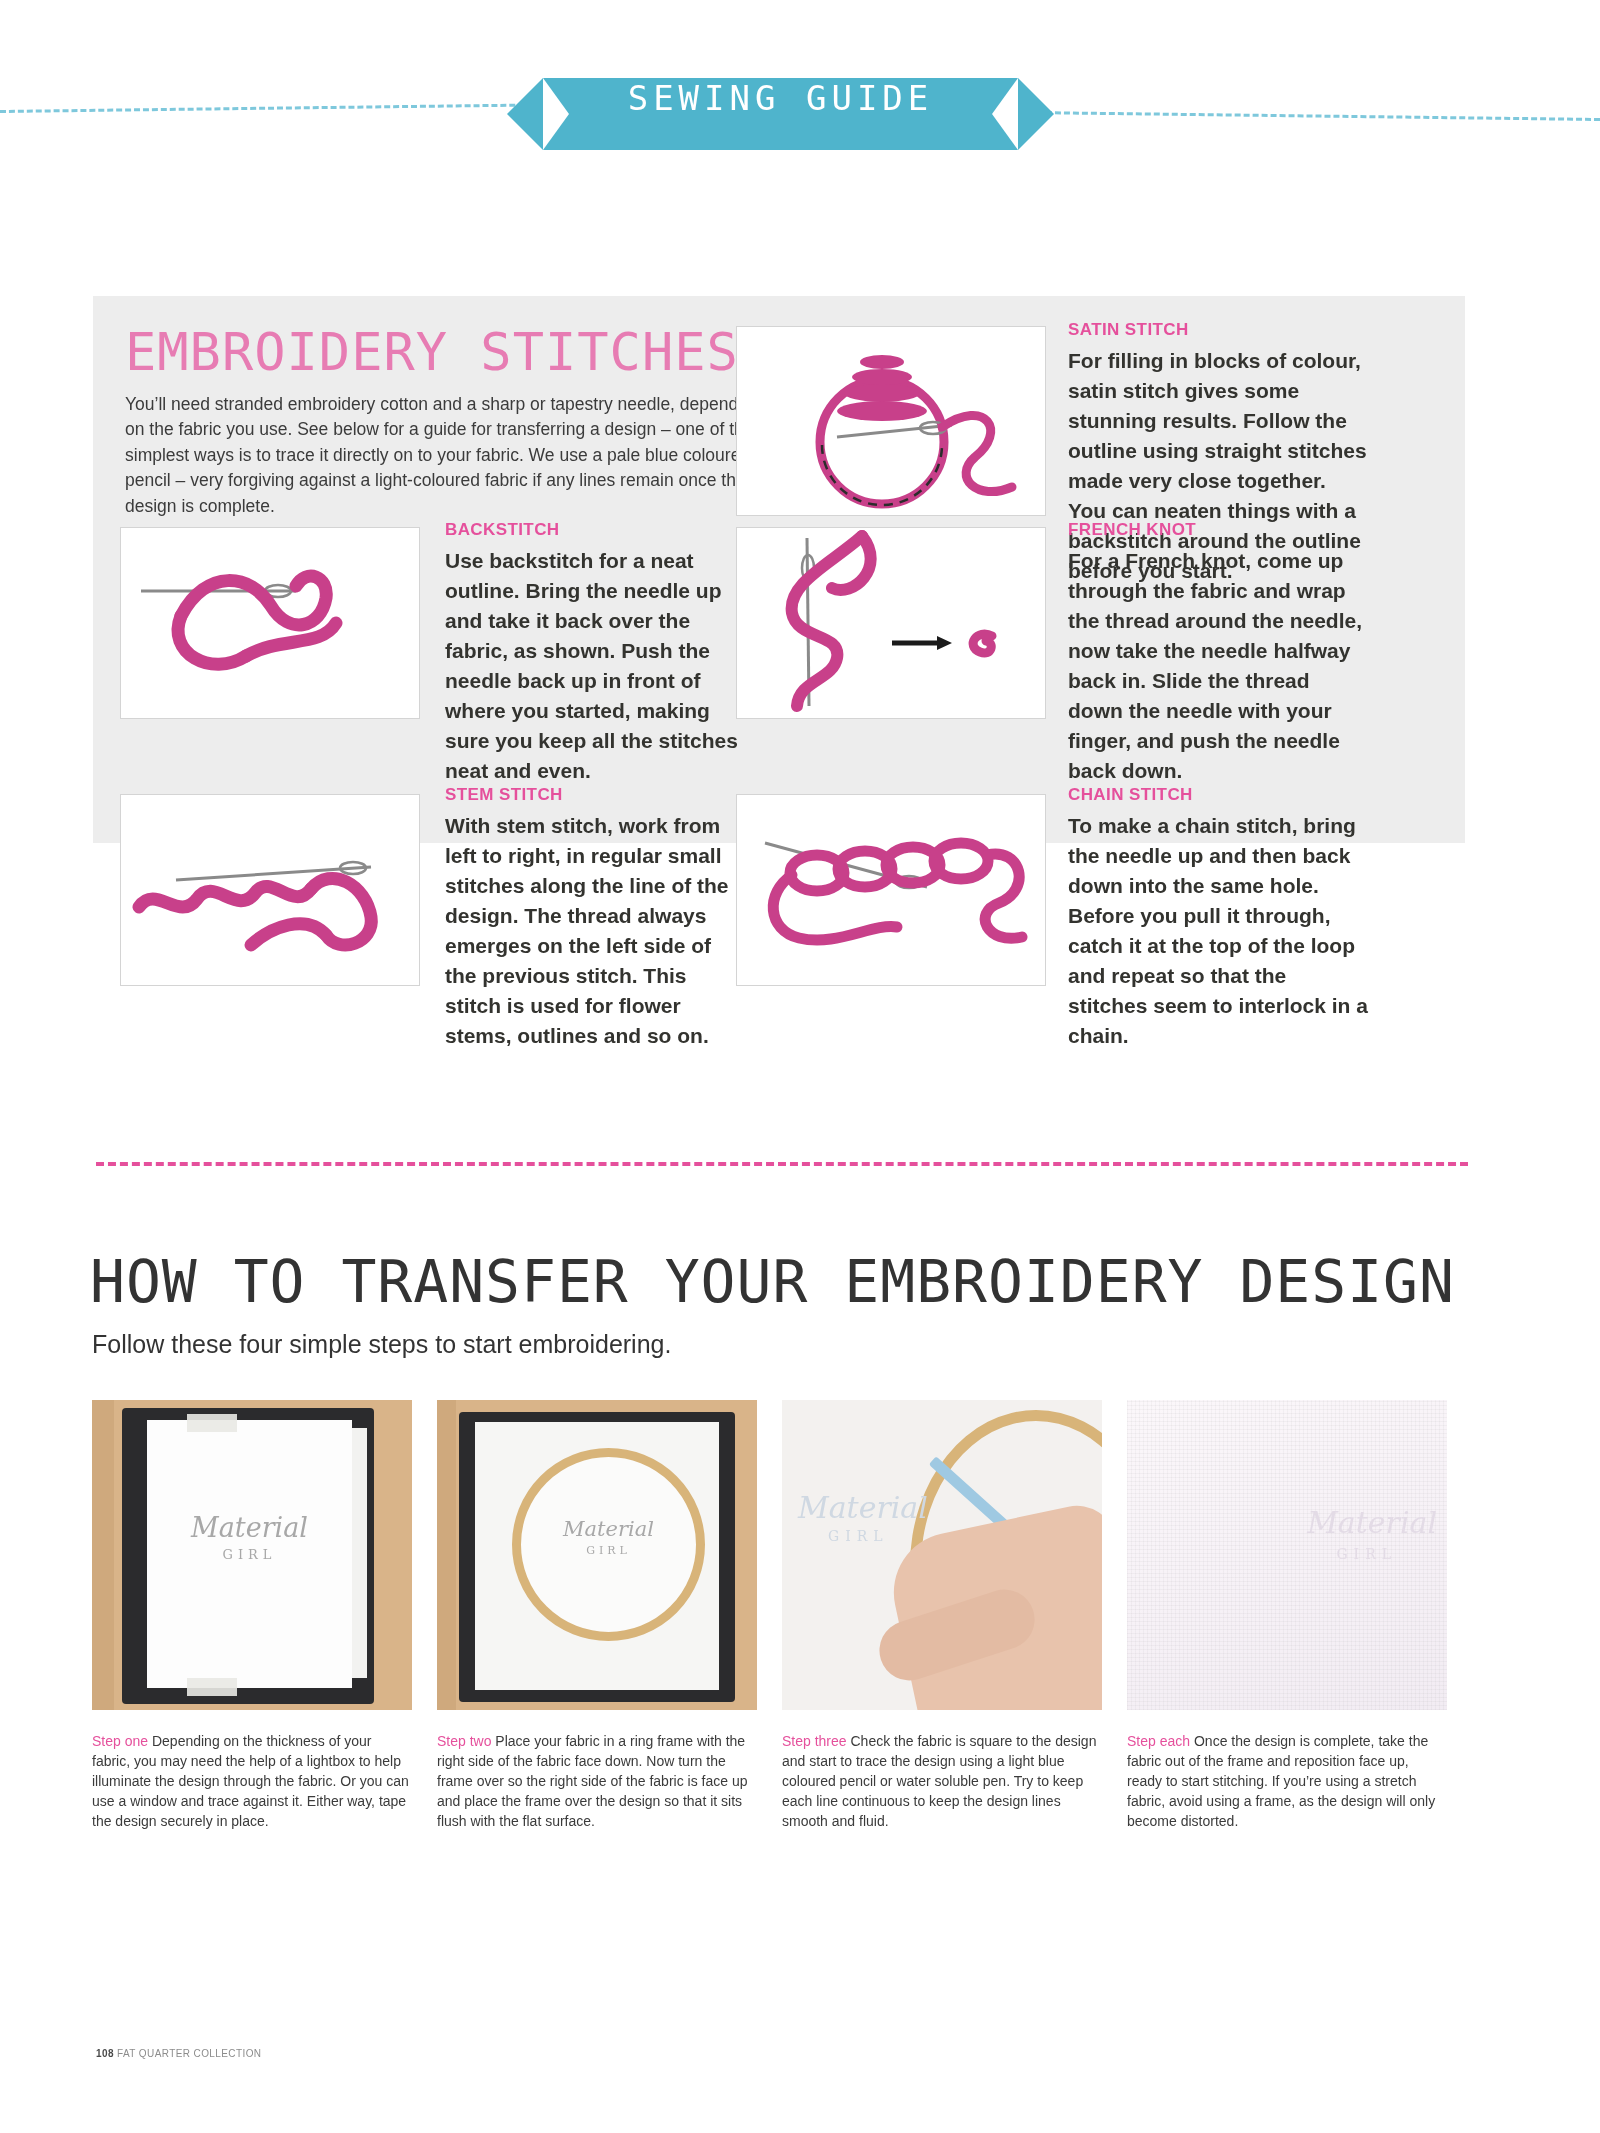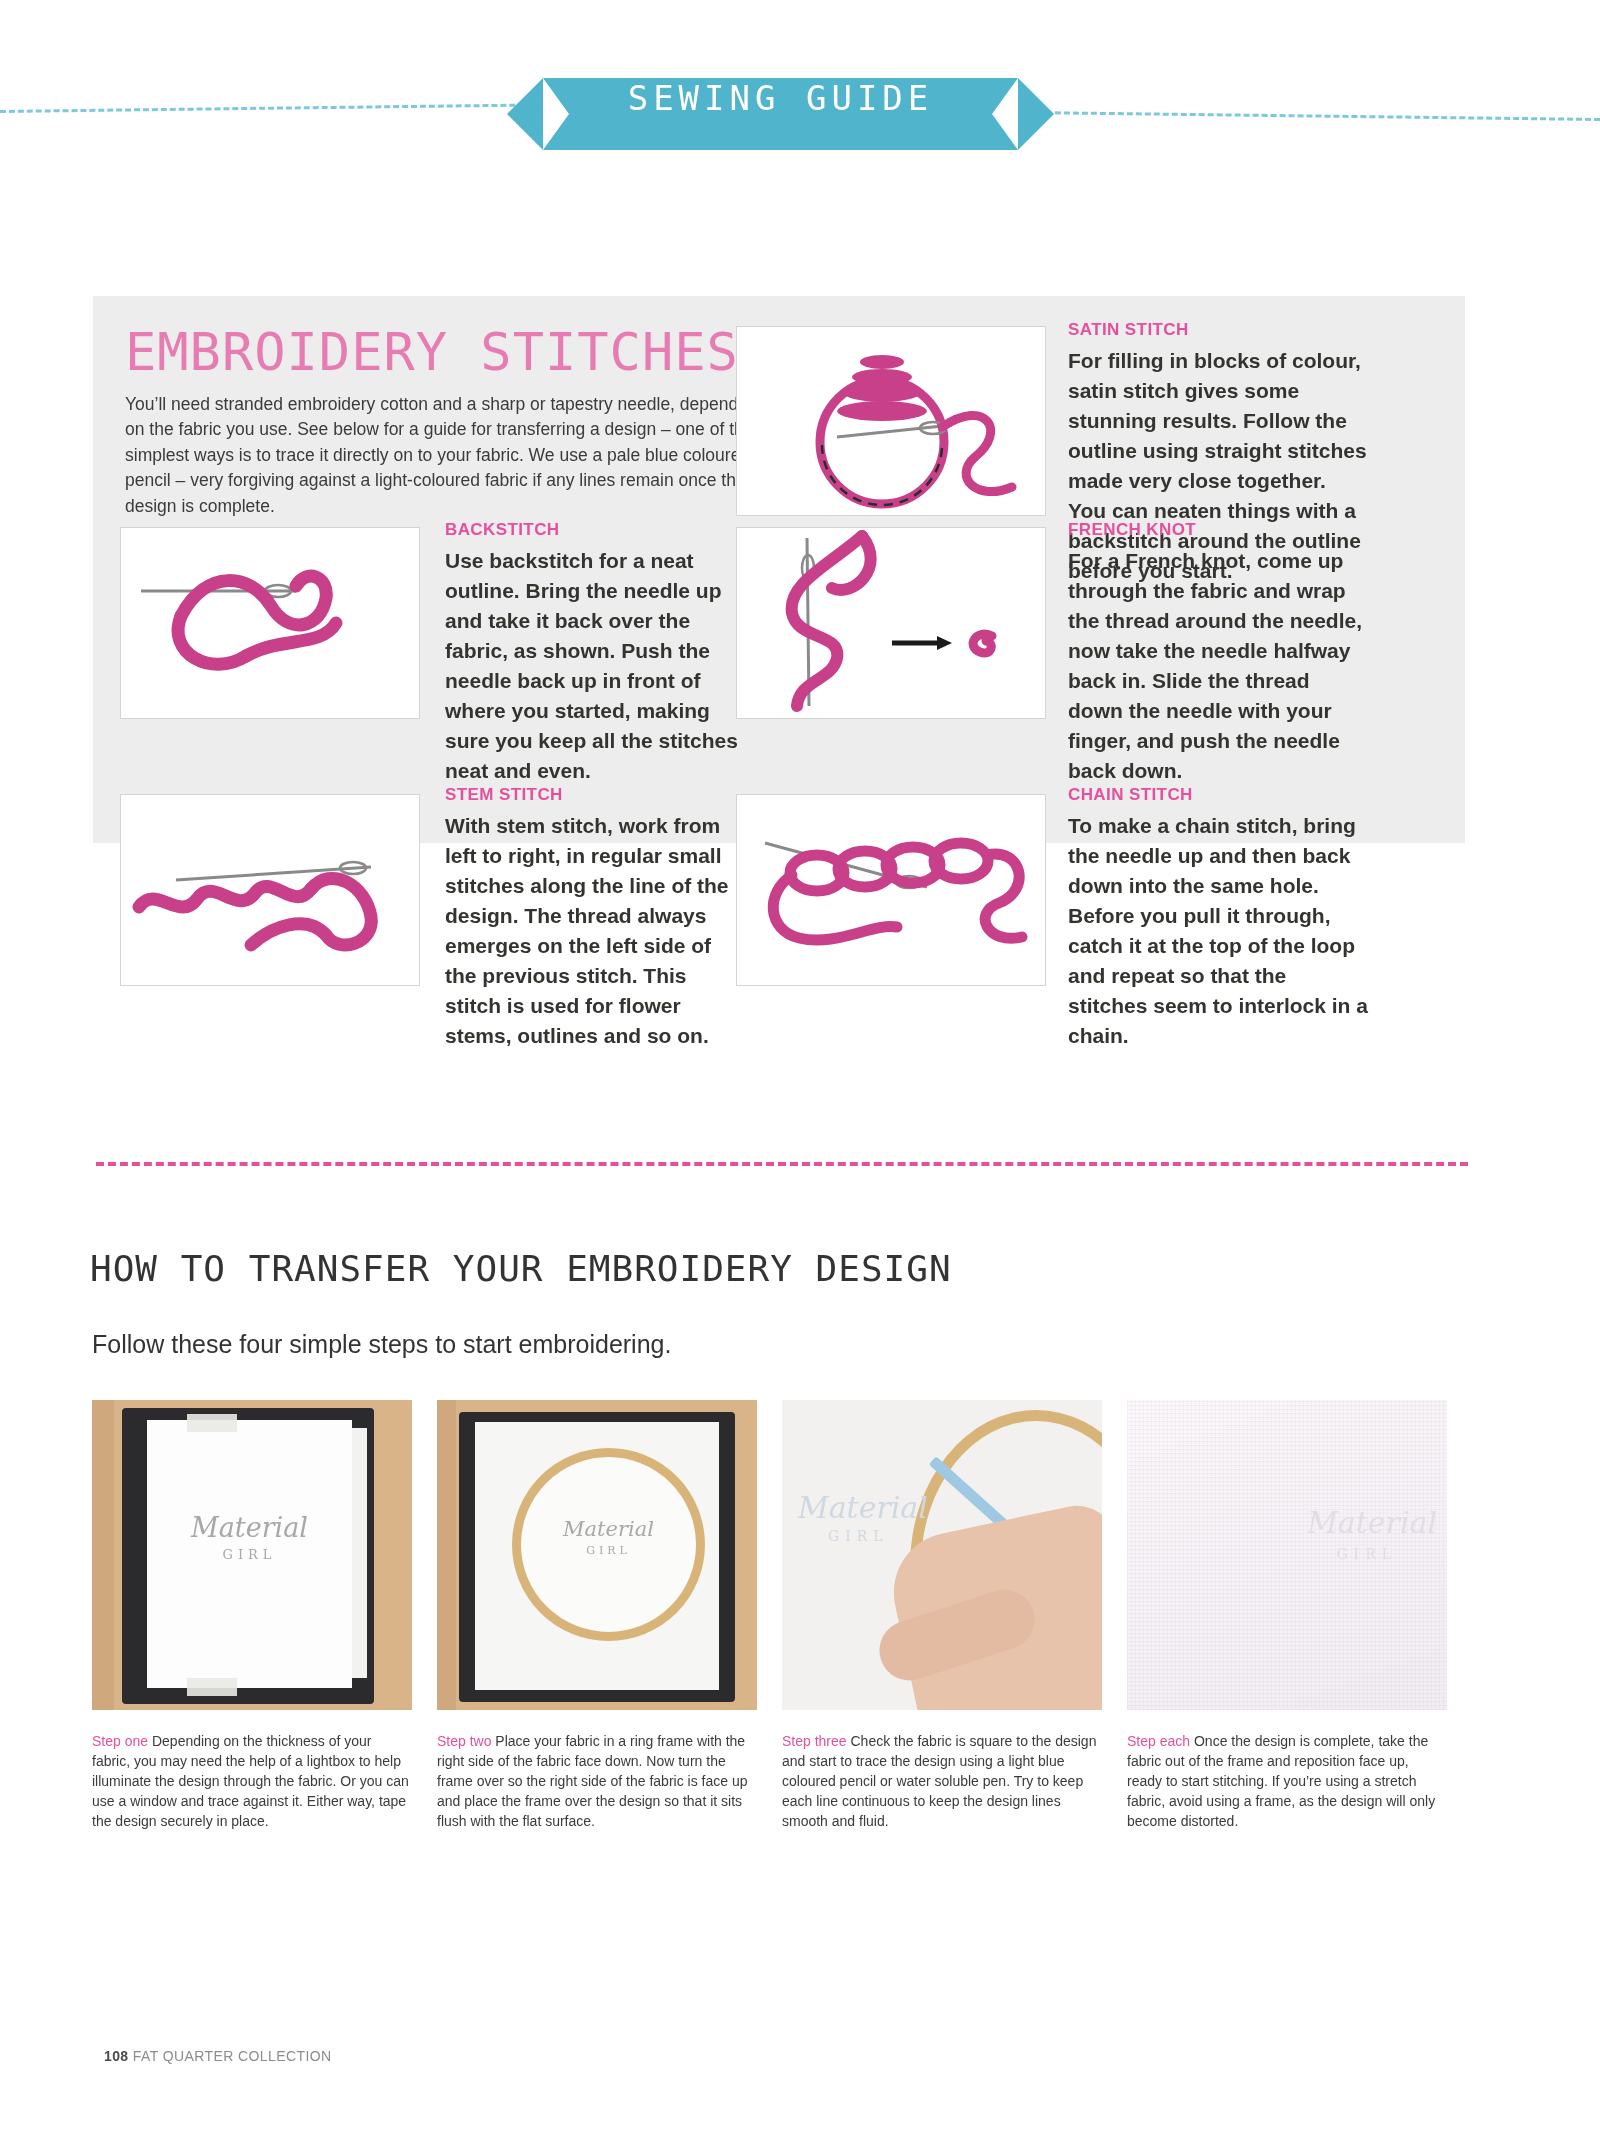--- a/index.html
+++ b/index.html
@@ -154,21 +154,21 @@
     border-top: 4px dashed #e5509c;
   }
 
   
   h2.transfer-title {
     position: absolute;
     top: 1248px;
     left: 90px;
     margin: 0;
     font-family: "DejaVu Sans Mono", monospace;
-    font-size: 36px;
+    font-size: 58px;
     letter-spacing: 1px;
     color: #333333;
     font-weight: 400;
     white-space: nowrap;
   }
   .transfer-sub {
     position: absolute;
     top: 1330px;
     left: 92px;
     font-size: 25px;
@@ -272,23 +272,23 @@
   .p4 .weave {
     position: absolute; inset: 0;
     background:
       repeating-linear-gradient(90deg, rgba(0,0,0,0.03) 0 1px, transparent 1px 4px),
       repeating-linear-gradient(0deg, rgba(0,0,0,0.03) 0 1px, transparent 1px 4px),
       linear-gradient(160deg,#fbf7fa,#f2ecf3);
   }
 
   .footer {
     position: absolute;
-    left: 104px;
+    left: 96px;
     top: 2048px;
-    font-size: 14px;
+    font-size: 10px;
     letter-spacing: 0.4px;
     color: #8c8c8c;
   }
   .footer b { color: #4a4a4a; }
 </style>
 </head>
 <body>
 
 <div class="banner-wrap">
   <div class="dash-line left-seg"></div>

